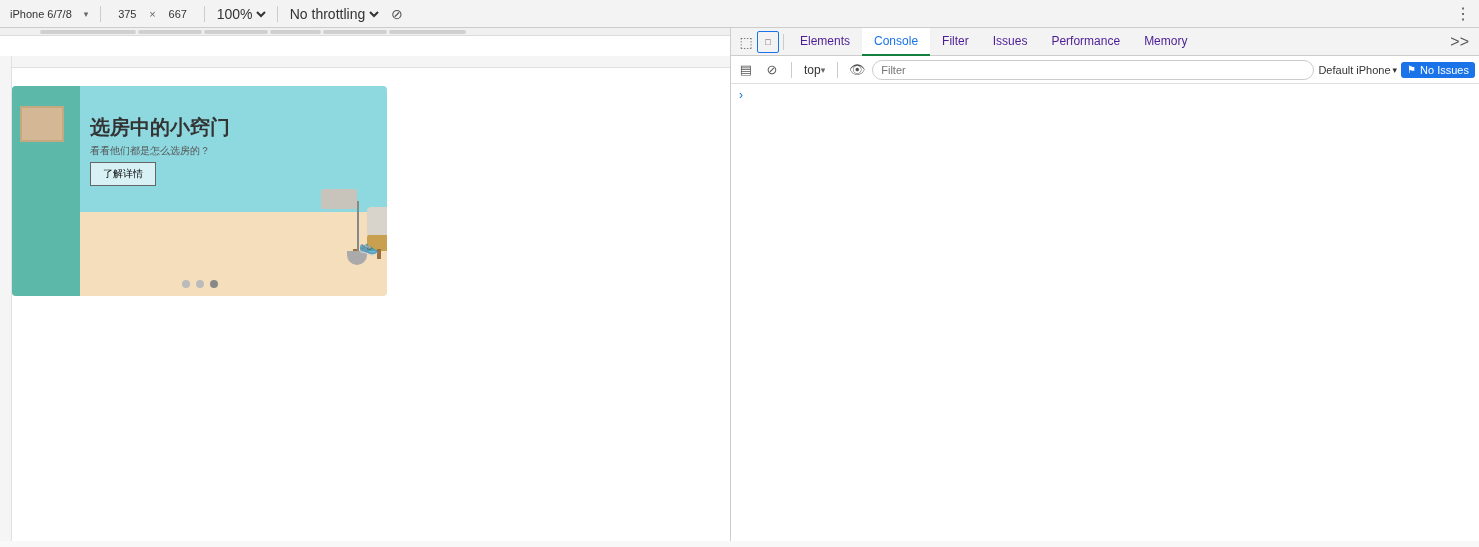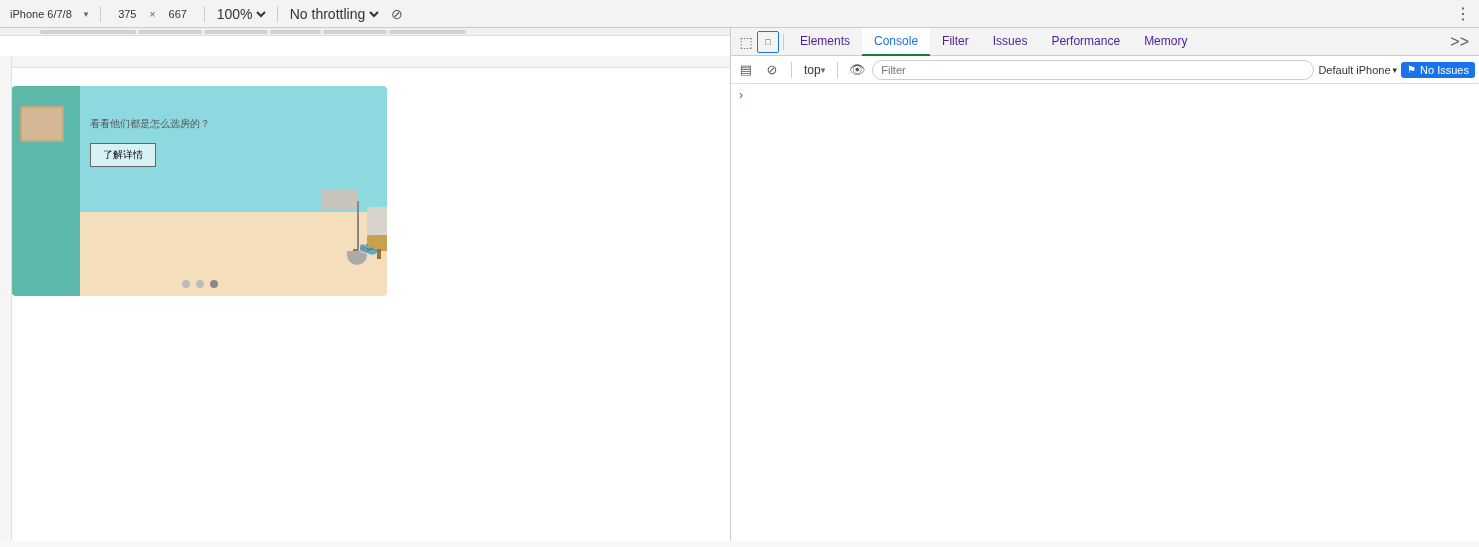--- a/index.html
+++ b/index.html
@@ -327,22 +327,23 @@
 
     <div class="banner-wrapper">
       <div class="banner">
 
         <div style="position:absolute;left:0;top:0;bottom:0;width:68px;background:#5cb8a8;">
 
           <div style="position:absolute;left:8px;top:20px;width:44px;height:36px;background:#d4b896;border:2px solid #c4a880;"></div>
         </div>
 
         <div style="position:absolute;left:78px;top:28px;">
+          <div style="font-size:20px;font-weight:700;color:#333;">选房中的小窍门</div>
           <div style="font-size:10px;color:#555;margin-top:3px;">看看他们都是怎么选房的？</div>
-          <button style="margin-top:12px;padding:4px 12px;border:1px solid #666;background:rgba(255,255,255,0.65);font-size:10px;cursor:pointer;">了解详情</button>
+          <button style="margin-top:4px;padding:4px 12px;border:1px solid #666;background:rgba(255,255,255,0.65);font-size:10px;cursor:pointer;">了解详情</button>
         </div>
 
         <div style="position:absolute;right:20px;bottom:45px;">
 
           <div style="position:absolute;width:130px;height:28px;background:#d8d4cc;border-radius:4px 4px 0 0;bottom:16px;left:0;"></div>
 
           <div style="position:absolute;width:36px;height:20px;background:#c8c4bc;border-radius:3px;bottom:42px;right:10px;"></div>
 
           <div style="position:absolute;width:130px;height:16px;background:#c8a050;border-radius:2px;bottom:0;left:0;"></div>
 

